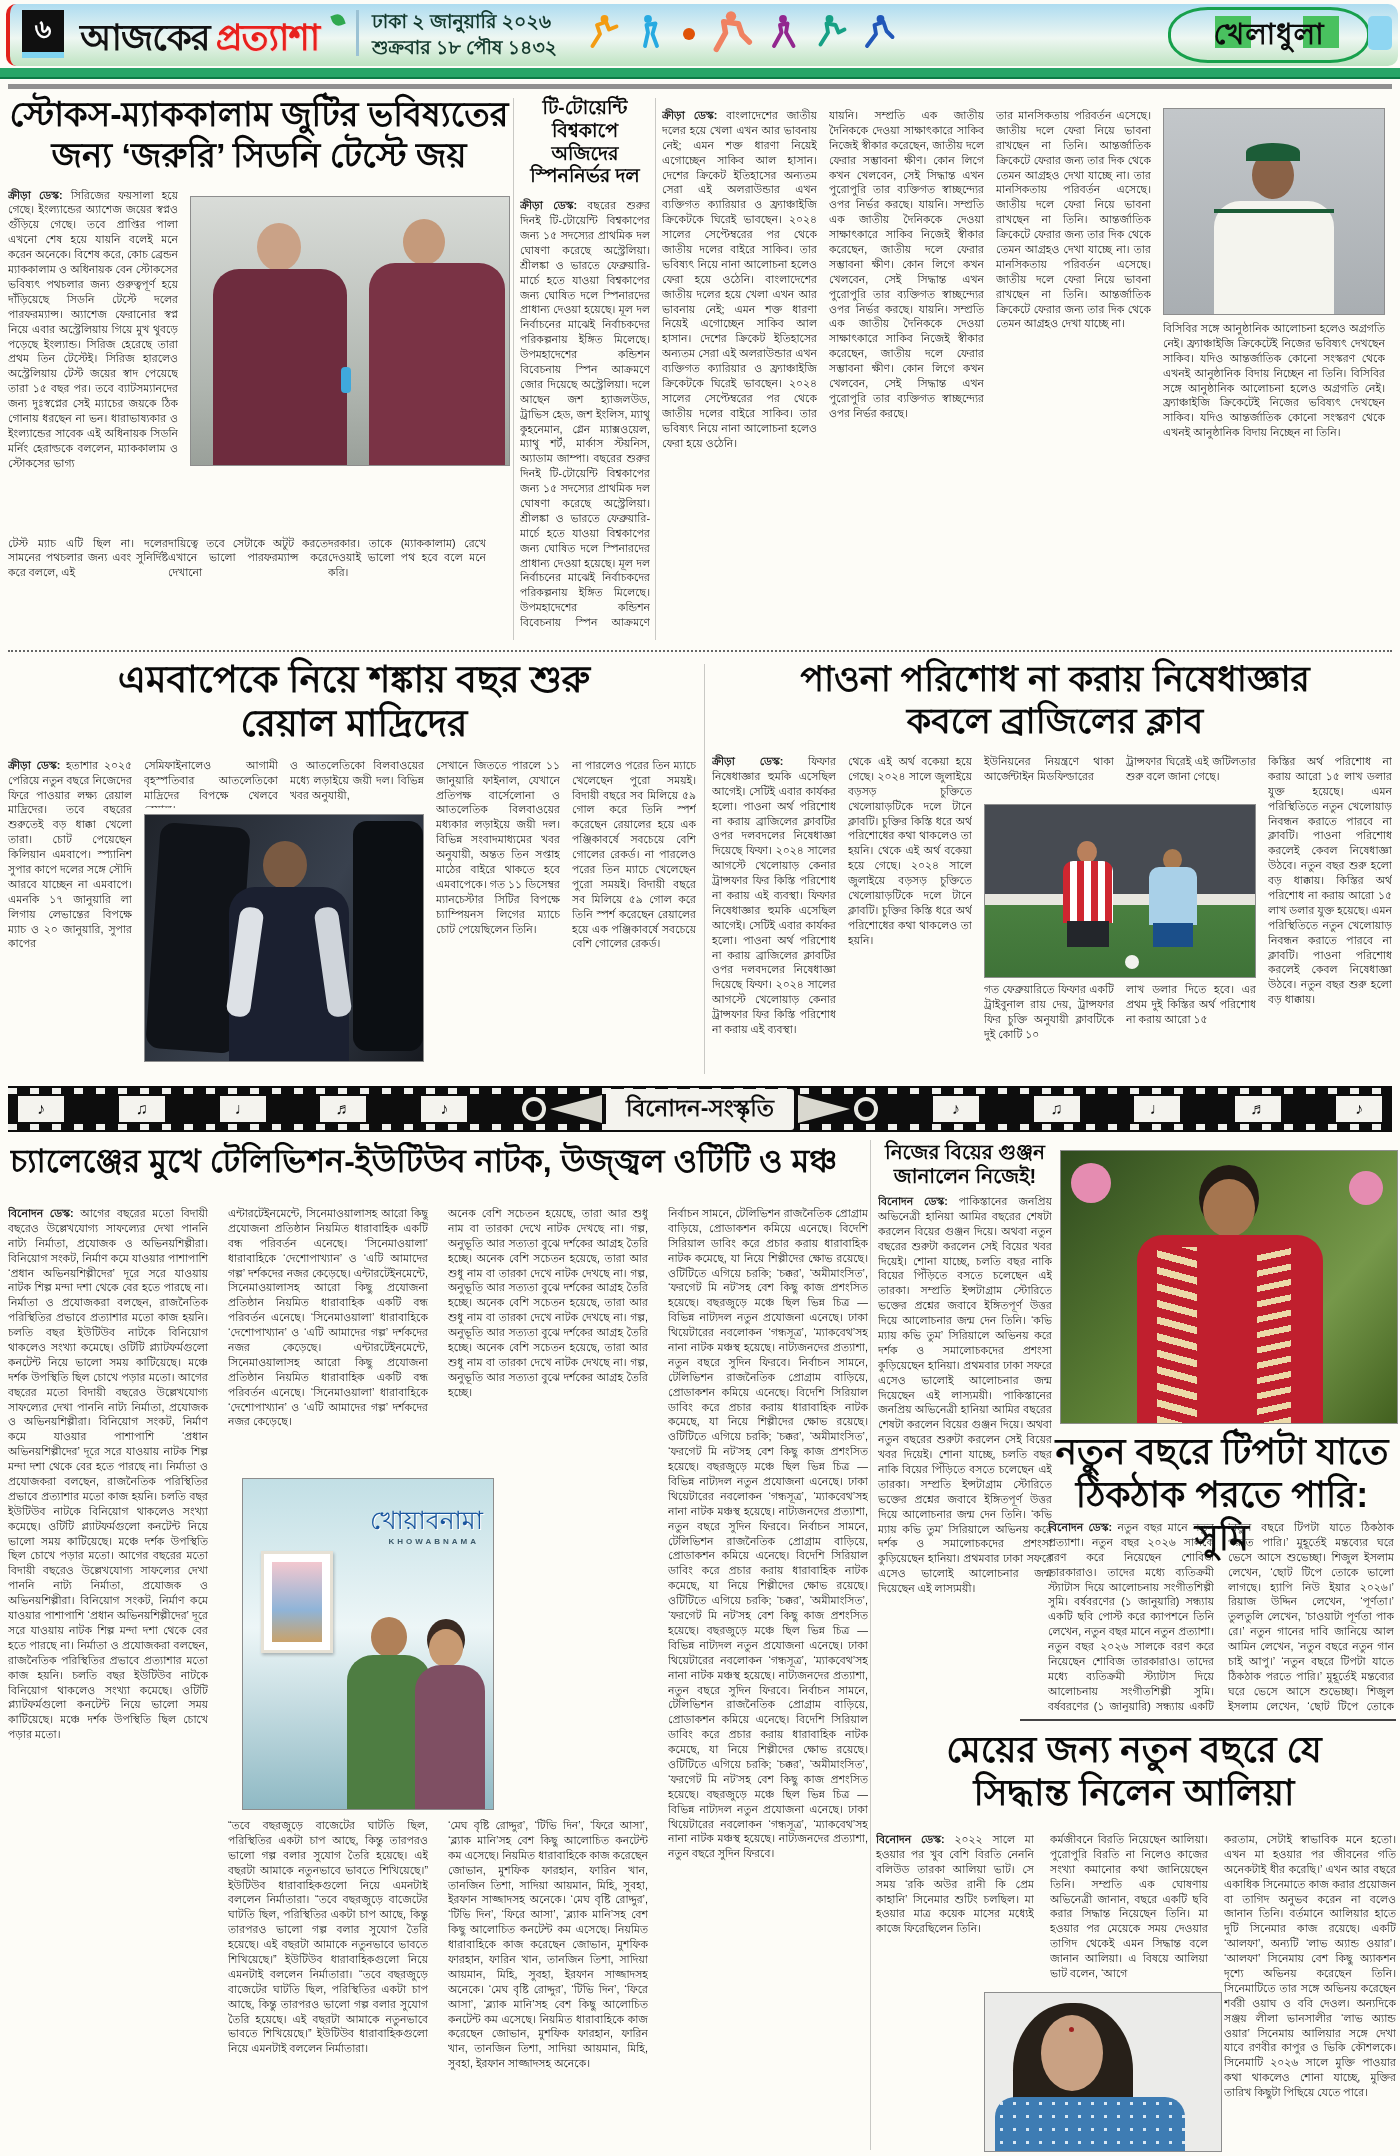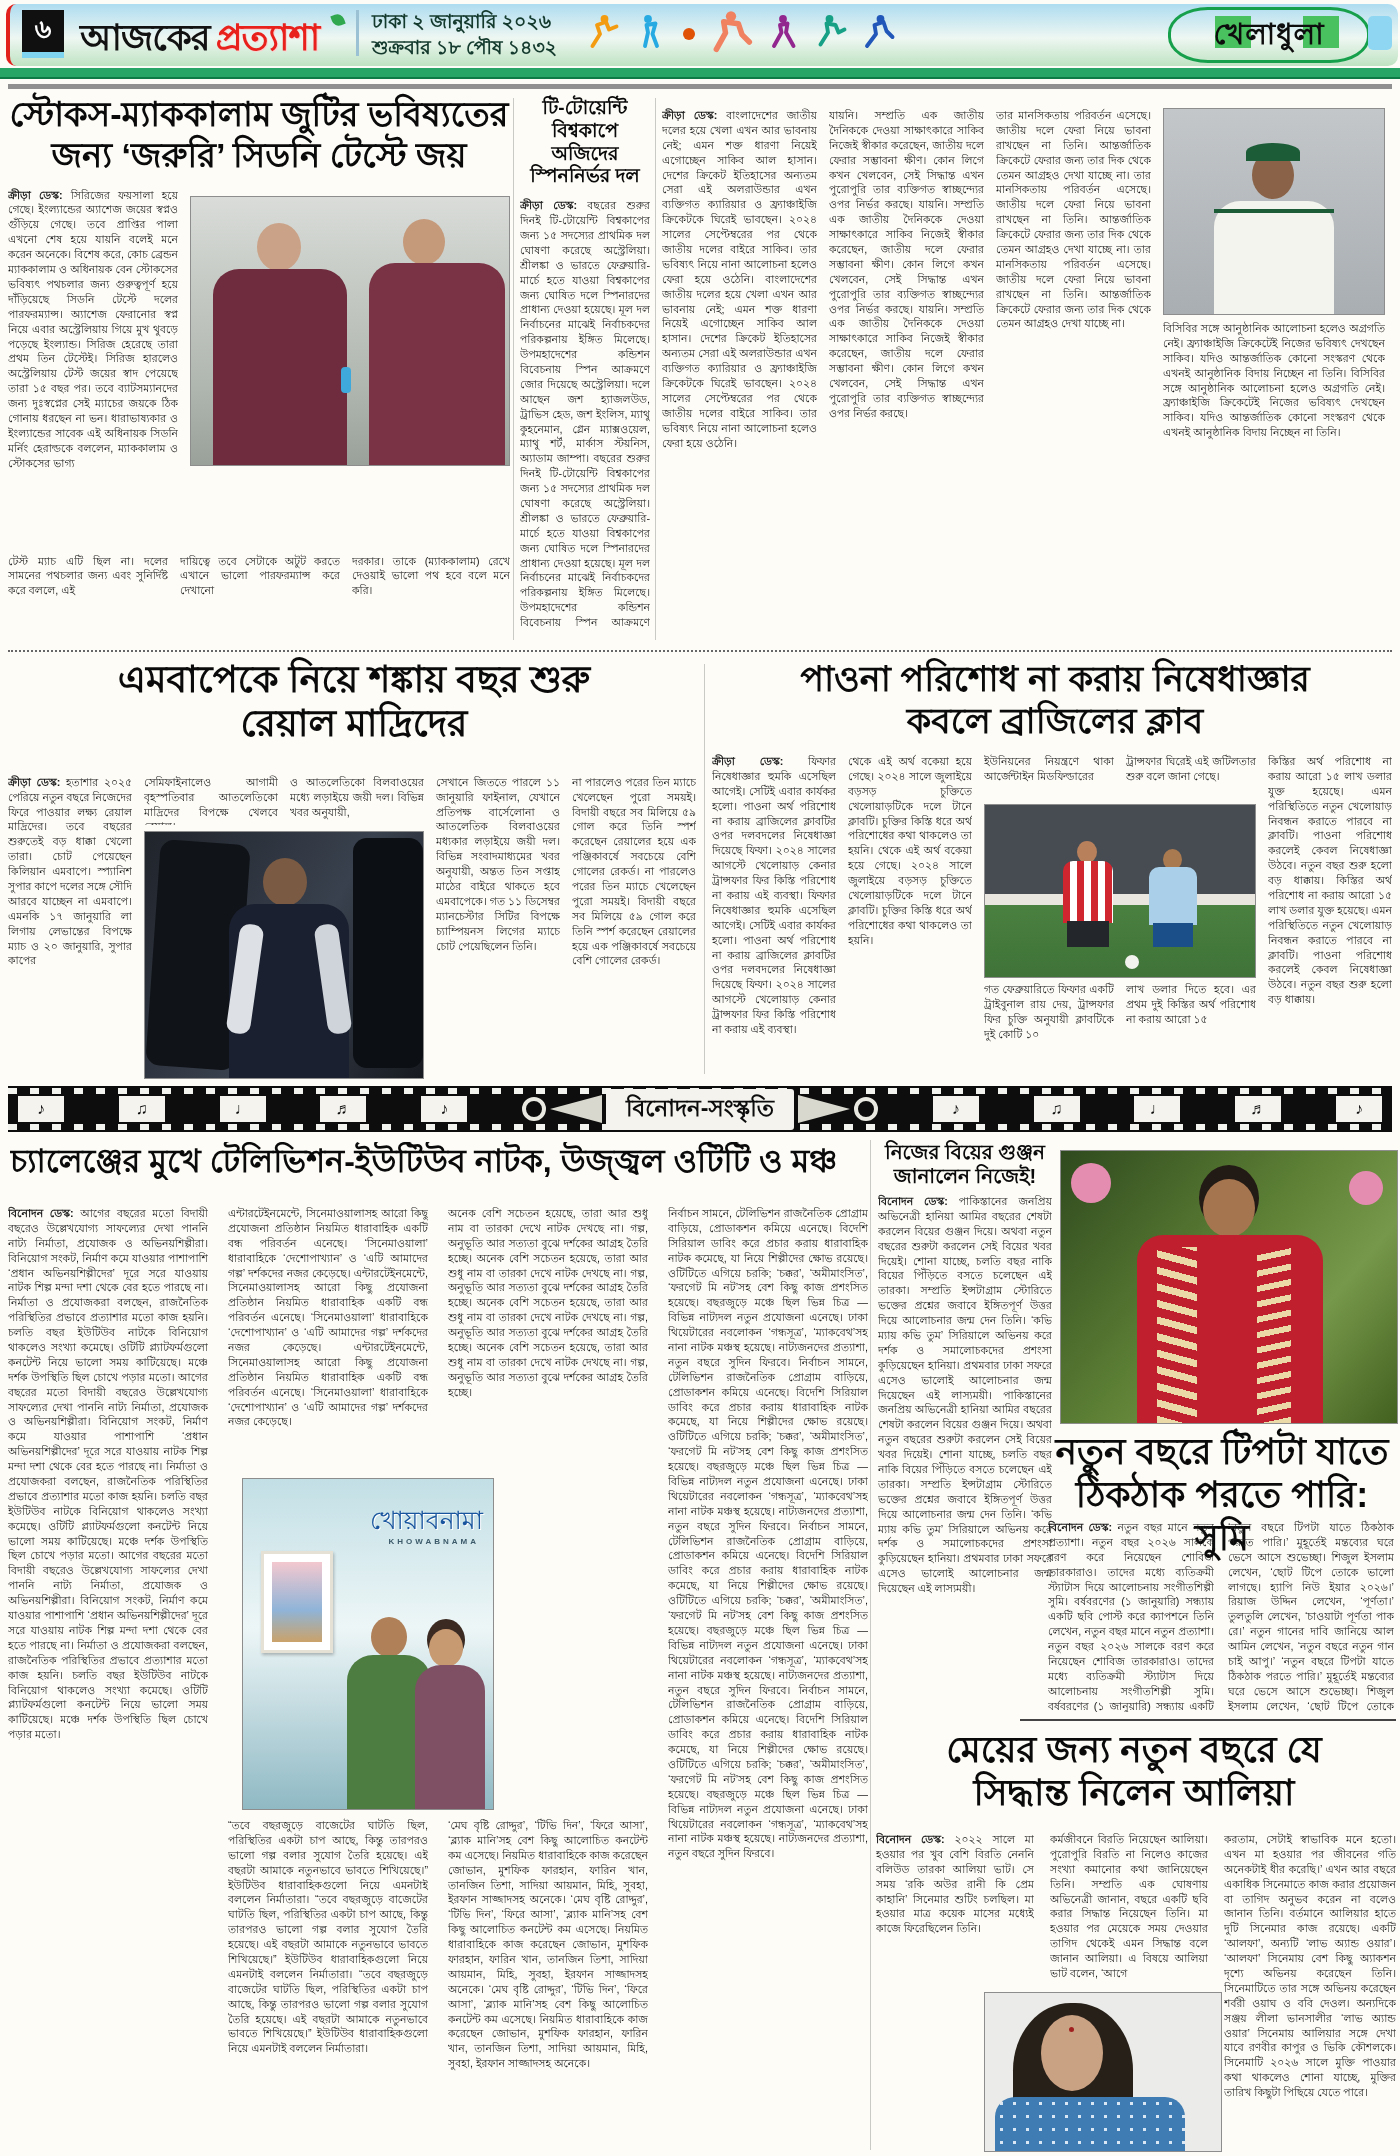--- a/index.html
+++ b/index.html
@@ -117,21 +117,21 @@
       <div style="width:320px;">
         <div class="photo" style="width:318px;height:268px;margin-top:8px;background:linear-gradient(#d9dcd8,#b0b6b0 70%,#9aa09a);">
           <div class="head" style="left:66px;top:26px;width:44px;height:48px;background:#caa287;"></div>
           <div class="torso" style="left:22px;top:72px;width:134px;height:196px;background:#6e2c3e;"></div>
           <div class="head" style="left:212px;top:22px;width:42px;height:46px;background:#c59a7b;"></div>
           <div class="torso" style="left:178px;top:66px;width:136px;height:202px;background:#7a3345;"></div>
           <div class="ph" style="left:150px;top:170px;width:10px;height:26px;background:#3fa9dc;border-radius:4px;"></div>
         </div>
       </div>
     </div>
-    <div class="cols" style="margin-top:26px;gap:12px;">
+    <div class="cols" style="margin-top:8px;">
       <div class="bd" style="width:160px;height:58px;">টেস্ট ম্যাচ এটি ছিল না। দলের সামনের পথচলার জন্য এবং সুনির্দিষ্ট করে বললে, এই</div>
       <div class="bd" style="width:160px;height:58px;">দায়িত্বে তবে সেটাকে অটুট করতে এখানে ভালো পারফরম্যান্স করে দেখানো</div>
       <div class="bd" style="width:158px;height:58px;">দরকার। তাকে (ম্যাককালাম) রেখে দেওয়াই ভালো পথ হবে বলে মনে করি।</div>
     </div>
   </section>
 
   <section class="abs" style="left:520px;top:97px;width:130px;height:545px;">
     <h1 class="hl" style="font-size:19px;">টি-টোয়েন্টি
 বিশ্বকাপে
 অজিদের
@@ -155,21 +155,21 @@
       </div>
     </div>
   </section>
 
   <div class="dotrule"></div>
   <div class="vr" style="left:704px;top:664px;height:410px;"></div>
 
   <section class="abs" style="left:8px;top:658px;width:692px;height:422px;">
     <h1 class="hl" style="font-size:37px;">এমবাপেকে নিয়ে শঙ্কায় বছর শুরু
 রেয়াল মাদ্রিদের</h1>
-    <div class="cols" style="margin-top:28px;gap:12px;">
+    <div class="cols" style="margin-top:11px;gap:12px;">
       <div class="bd" style="width:124px;height:305px;"><b class="dl">ক্রীড়া ডেস্ক:</b> <span>হতাশার ২০২৫ পেরিয়ে নতুন বছরে নিজেদের ফিরে পাওয়ার লক্ষ্য রেয়াল মাদ্রিদের। তবে বছরের শুরুতেই বড় ধাক্কা খেলো তারা। চোট পেয়েছেন কিলিয়ান এমবাপে। স্প্যানিশ সুপার কাপে দলের সঙ্গে সৌদি আরবে যাচ্ছেন না এমবাপে। এমনকি ১৭ জানুয়ারি লা লিগায় লেভান্তের বিপক্ষে ম্যাচ ও ২০ জানুয়ারি, সুপার কাপের</span></div>
       <div style="width:280px;">
         <div class="cols" style="gap:12px;">
           <div class="bd" style="width:134px;height:50px;">সেমিফাইনালেও আগামী বৃহস্পতিবার আতলেতিকো মাদ্রিদের বিপক্ষে খেলবে রেয়াল।</div>
           <div class="bd" style="width:134px;height:50px;">ও আতলেতিকো বিলবাওয়ের মধ্যে লড়াইয়ে জয়ী দল। বিভিন্ন খবর অনুযায়ী,</div>
         </div>
         <div class="photo" style="width:278px;height:246px;margin-top:6px;background:linear-gradient(120deg,#20242b,#39414e 55%,#171a20);">
           <div class="ph" style="left:8px;top:10px;width:90px;height:226px;background:#101318;border-radius:14px;transform:rotate(4deg);"></div>
           <div class="ph" style="left:208px;top:6px;width:70px;height:230px;background:#0c0f13;border-radius:14px;"></div>
           <div class="head" style="left:118px;top:26px;width:44px;height:48px;background:#7a5a42;"></div>

